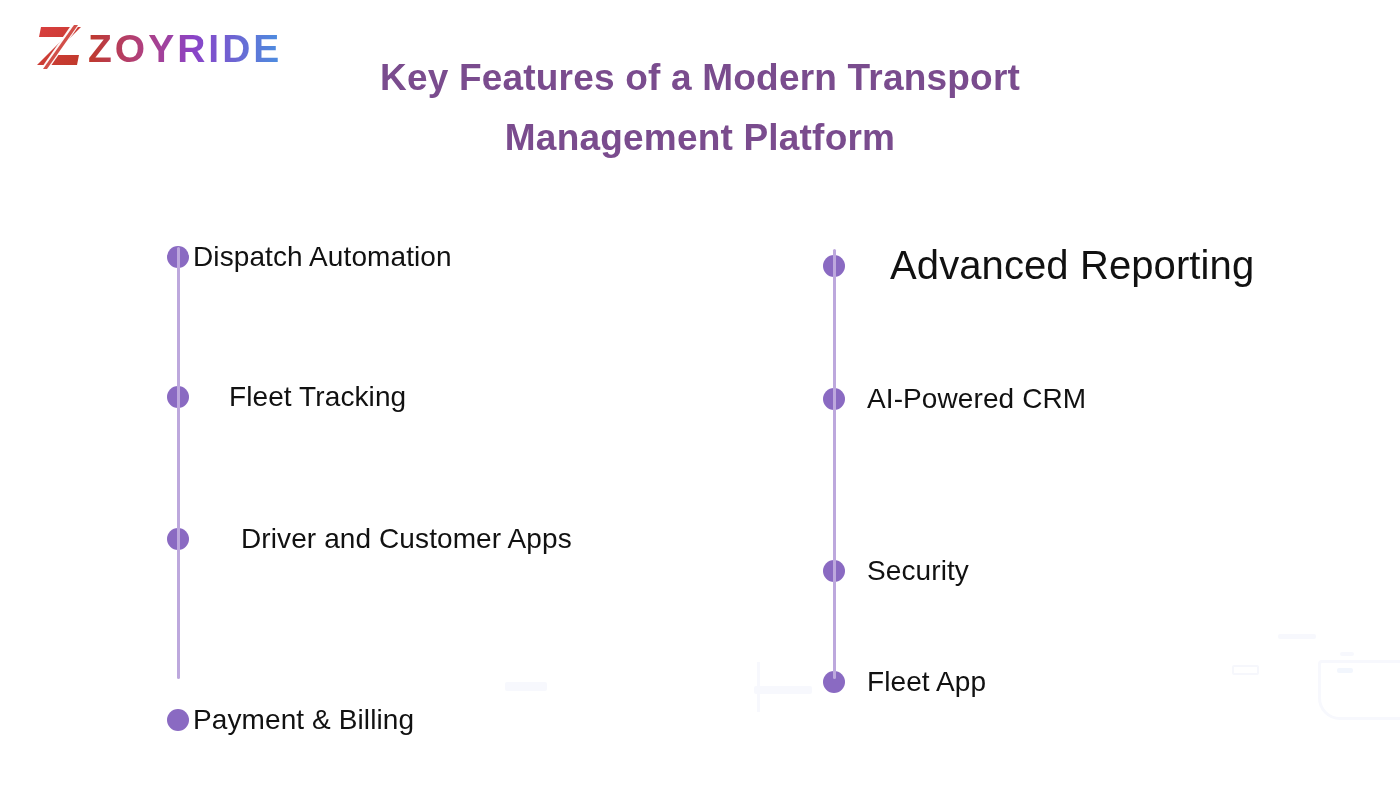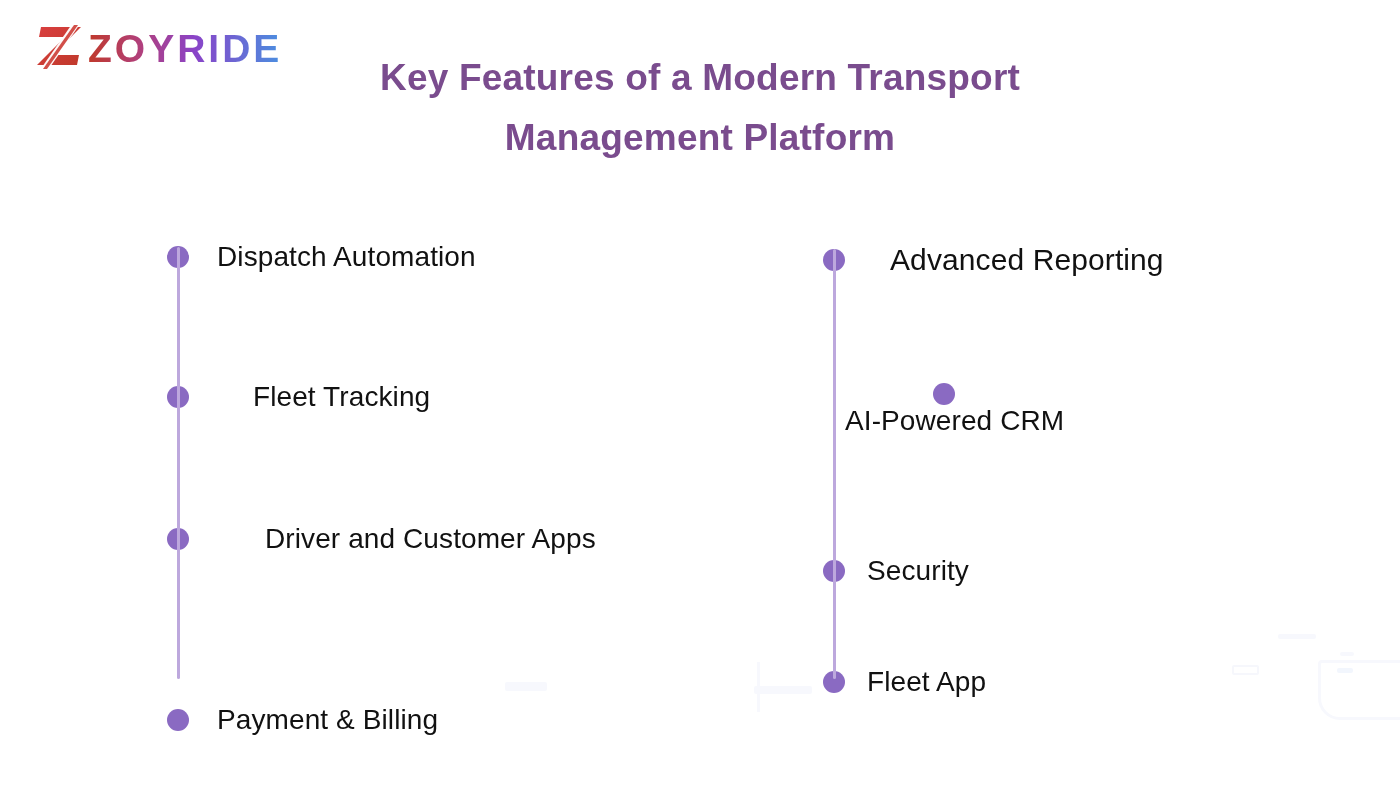--- a/index.html
+++ b/index.html
@@ -133,32 +133,32 @@
   .feature-label {
     font-size: 28px;
     font-weight: 400;
     color: #111111;
     white-space: nowrap;
     letter-spacing: 0.1px;
   }
 
   
   .column.left .feature-item { left: 17px; }
-  .column.left .feature-item .feature-label { margin-left: 28px; }
+  .column.left .feature-item .feature-label { margin-left: 4px; }
   .column.left .item-0 { top: 241px; }
   .column.left .item-1 { top: 381px; gap: 36px; }
   .column.left .item-2 { top: 523px; gap: 48px; }
   .column.left .item-3 { top: 704px; }
 
   
   .column.right .feature-item { left: 17px; }
   .column.right .feature-item .feature-label { margin-left: 22px; }
   .column.right .item-0 { top: 243px; }
-  .column.right .item-0 .feature-label { margin-left: 45px; font-size: 30px; }
-  .column.right .item-1 { top: 383px; flex-direction: column; }
+  .column.right .item-0 .feature-label { margin-left: 45px; font-size: 40px; }
+  .column.right .item-1 { top: 383px; }
   .column.right .item-2 { top: 555px; }
   .column.right .item-3 { top: 666px; }
 </style>
 </head>
 <body>
 
 <div class="slide">
 
   <div class="watermark-layer">
     <div class="wm wm-bar-1"></div>

